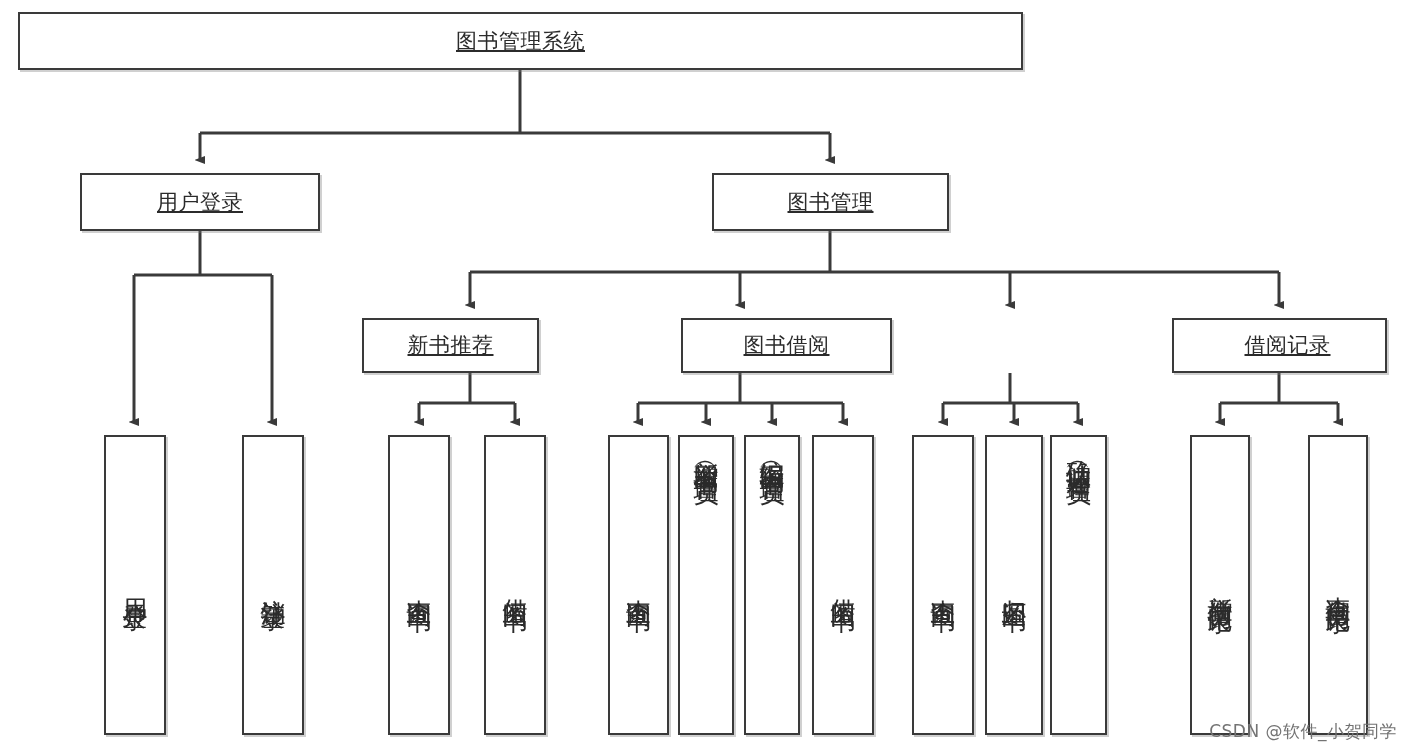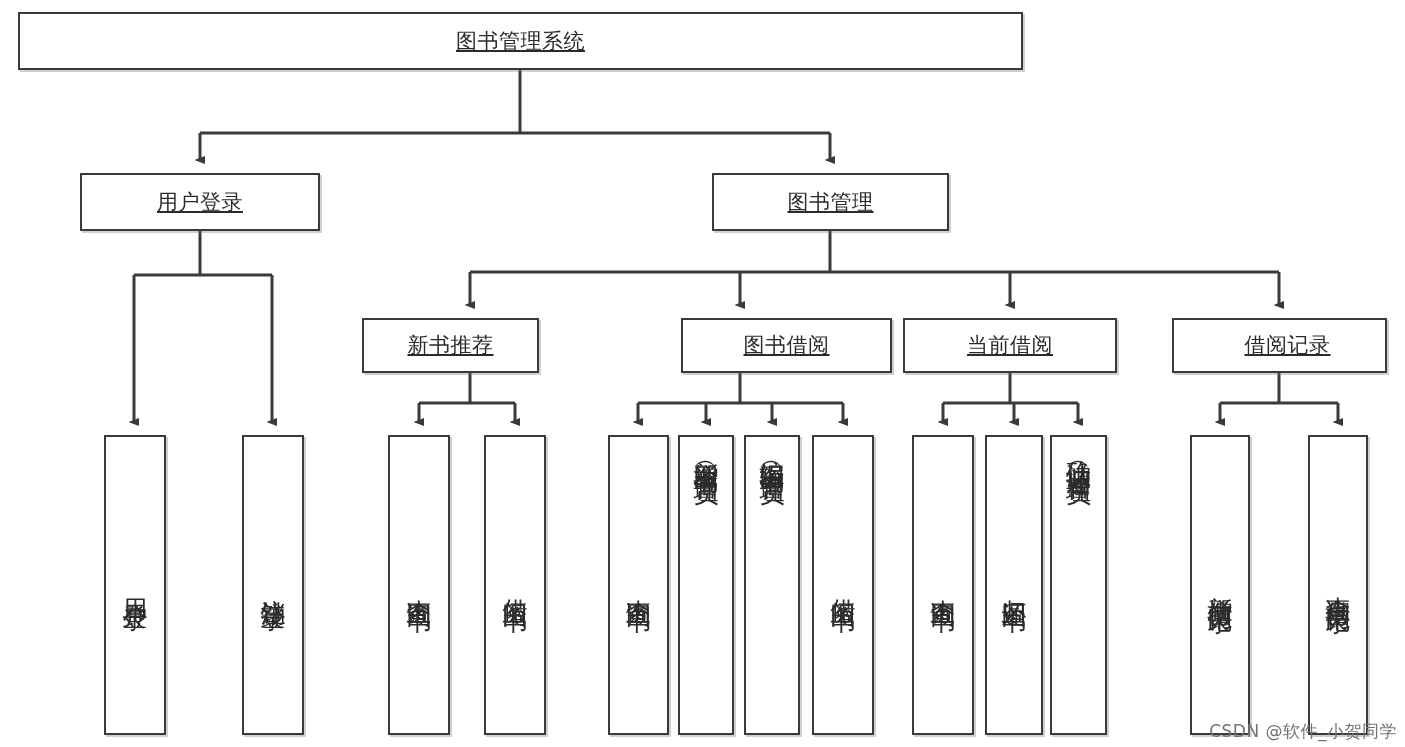--- a/index.html
+++ b/index.html
@@ -142,23 +142,20 @@
   <div class="node h" style="left:712px; top:173px; width:237px; height:58px;">
     <span class="label">图书管理</span>
   </div>
 
   <div class="node h" style="left:362px; top:318px; width:177px; height:55px;">
     <span class="label">新书推荐</span>
   </div>
   <div class="node h" style="left:634px; top:318px; width:211px; height:55px;margin-left:47px;">
     <span class="label">图书借阅</span>
   </div>
-  <div class="node h" style="left:903px; top:318px; width:214px; height:55px;">
-    <span class="label">当前借阅</span>
-  </div>
   <div class="node h" style="left:1172px; top:318px; width:215px; height:55px;padding-left:16px;">
     <span class="label">借阅记录</span>
   </div>
 
   <div class="node v mid" style="left:104px; top:435px; width:62px; height:300px;">
     <span class="label">用户登录</span>
   </div>
   <div class="node v mid" style="left:242px; top:435px; width:62px; height:300px;">
     <span class="label">注销登录</span>
   </div>

